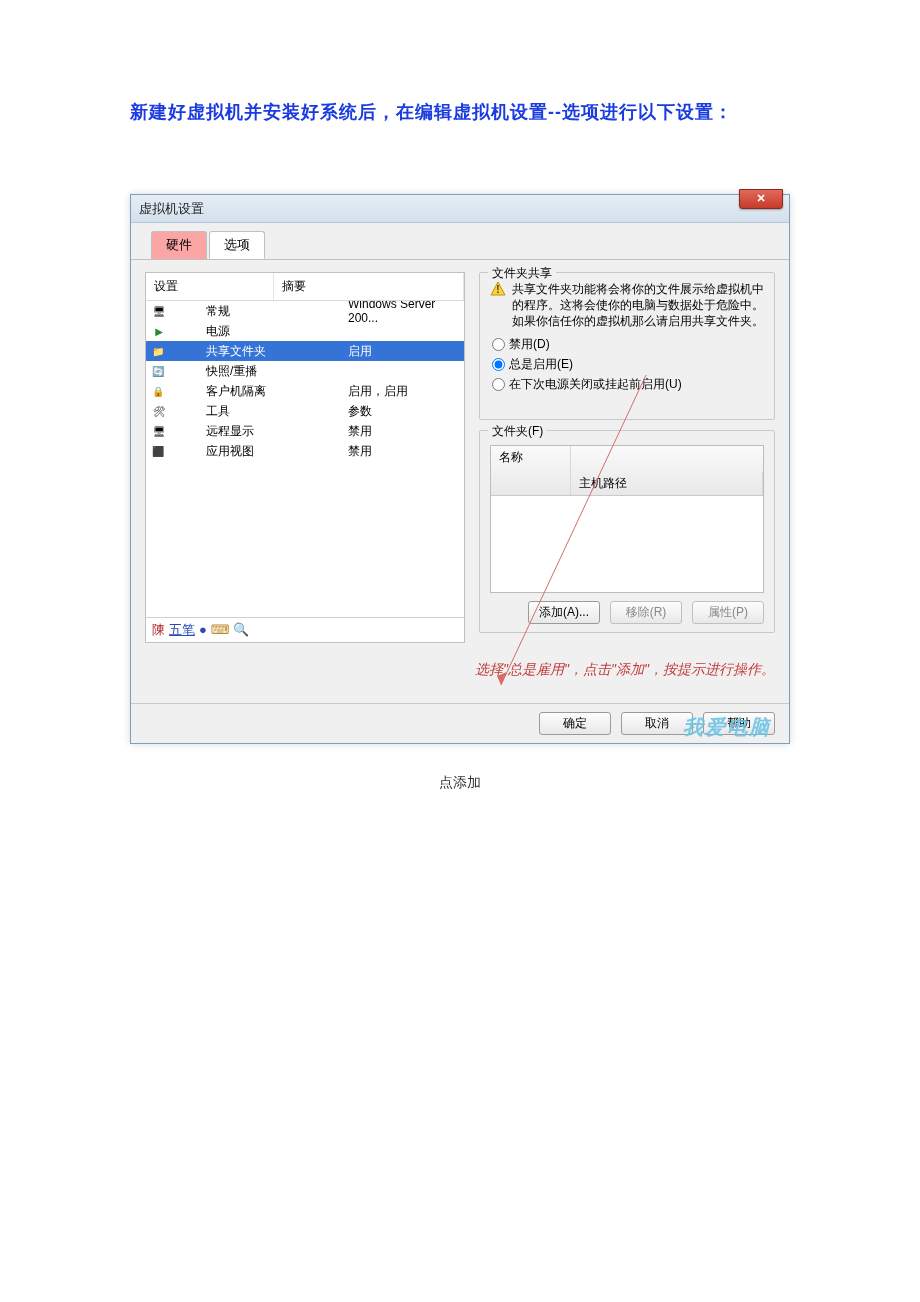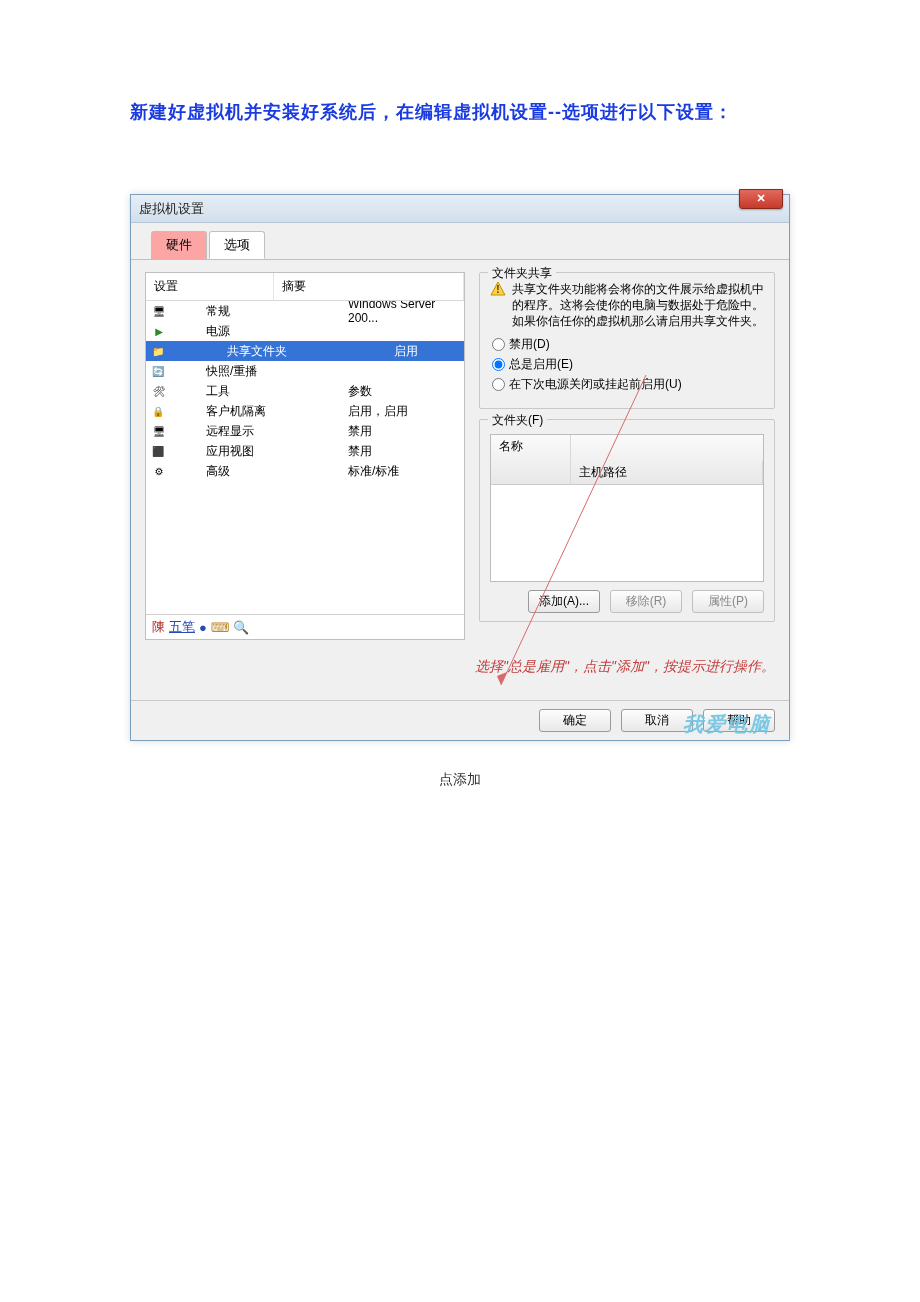--- a/index.html
+++ b/index.html
@@ -24,26 +24,26 @@
     .left-pane { width: 320px; background: #fff; border: 1px solid #c0c0c0; display: flex; flex-direction: column; }
     .list-header { display: flex; font-size: 12px; border-bottom: 1px solid #d8d8d8; }
     .list-header .col { padding: 5px 8px; border-right: 1px solid #e4e4e4; }
     .col-set { width: 128px; }
     .col-sum { flex: 1; }
     .list-body { flex: 1; overflow: hidden; }
     .row { display: flex; font-size: 12px; align-items: center; height: 20px; cursor: pointer; gap: 36px; }
     .row .ic { width: 18px; text-align: center; font-size: 11px; margin-left: 4px; }
     .row .lbl { width: 104px; padding-left: 2px; }
     .row .sum { flex: 1; padding-left: 4px; }
-    .row.sel { background: #3573d6; color: #fff; text-align: center; }
+    .row.sel { background: #3573d6; color: #fff; }
     .ime-bar { border-top: 1px solid #d0d0d0; padding: 3px 6px; font-size: 13px; display: flex; gap: 4px; align-items: center; }
     .ime-bar .red { color: #b02a2a; }
     .ime-bar .blue { color: #2a4ab0; text-decoration: underline; }
     .right-pane { flex: 1; font-size: 12px; }
-    .group { border: 1px solid #c8c8c8; border-radius: 2px; padding: 8px 10px 12px 10px; margin-bottom: 10px; background: #f0f0f0; position: relative; }
+    .group { border: 1px solid #c8c8c8; border-radius: 2px; padding: 8px 10px 23px 10px; margin-bottom: 10px; background: #f0f0f0; position: relative; }
     .group-title { position: absolute; top: -8px; left: 8px; background: #f0f0f0; padding: 0 4px; font-size: 12px; }
     .warn-row { display: flex; gap: 6px; align-items: flex-start; margin-bottom: 6px; }
     .warn-ic { width: 16px; height: 16px; flex-shrink: 0; }
     .warn-ic svg { width: 16px; height: 16px; }
     .warn-text { line-height: 1.35; }
     .radio-row { display: flex; align-items: center; gap: 4px; margin: 3px 0 3px 2px; }
     .radio-row input { margin: 0; }
     .folders-table { background: #fff; border: 1px solid #bcbcbc; height: 148px; margin-top: 6px; }
     .ft-header { display: flex; font-size: 12px; background: linear-gradient(#fafafa,#e8e8e8); border-bottom: 1px solid #cacaca; }
     .ft-header div { padding: 3px 8px; border-right: 1px solid #d8d8d8; }
@@ -104,43 +104,38 @@
               <span class="ic ic-folder"></span>
               <span class="lbl">共享文件夹</span>
               <span class="sum">启用</span>
             </div>
             <div class="row">
               <span class="ic ic-refresh"></span>
               <span class="lbl">快照/重播</span>
               <span class="sum"></span>
             </div>
             <div class="row">
+              <span class="ic ic-lock"></span>
+              <span class="lbl">客户机隔离</span>
+              <span class="sum">启用，启用</span>
+            </div>
+            <div class="row">
               <span class="ic ic-tools"></span>
               <span class="lbl">工具</span>
               <span class="sum">参数</span>
             </div>
             <div class="row">
-              <span class="ic ic-lock"></span>
-              <span class="lbl">客户机隔离</span>
-              <span class="sum">启用，启用</span>
-            </div>
-            <div class="row">
               <span class="ic ic-remote"></span>
               <span class="lbl">远程显示</span>
               <span class="sum">禁用</span>
             </div>
             <div class="row">
               <span class="ic ic-app"></span>
               <span class="lbl">应用视图</span>
               <span class="sum">禁用</span>
-            </div>
-            <div class="row">
-              <span class="ic ic-adv"></span>
-              <span class="lbl">高级</span>
-              <span class="sum">标准/标准</span>
             </div>
           </div>
         <div class="ime-bar">
           <span class="red">陳</span>
           <span class="blue">五笔</span>
           <span style="color:#2a4ab0">●</span>
           <span style="color:#c08a2a">⌨</span>
           <span style="color:#2a4ab0">🔍</span>
         </div>
       </div>

